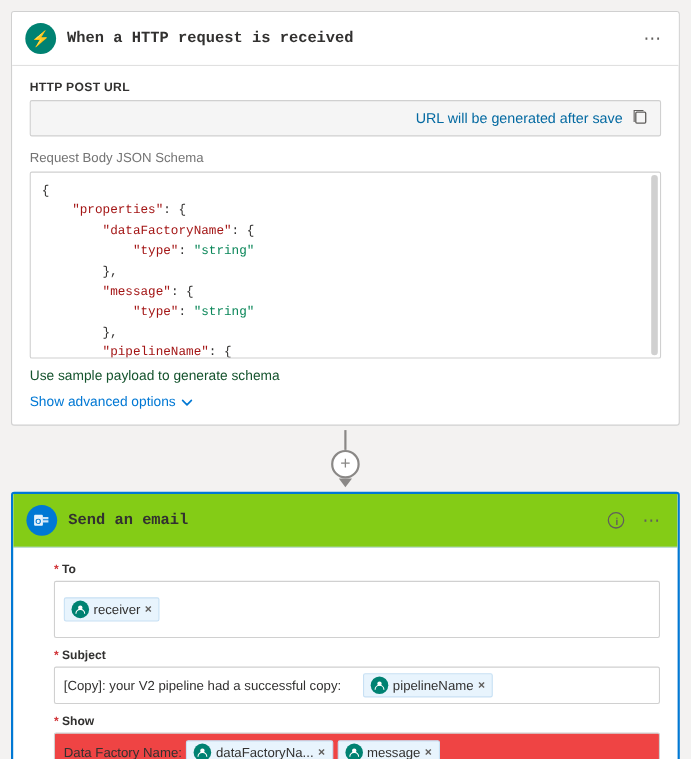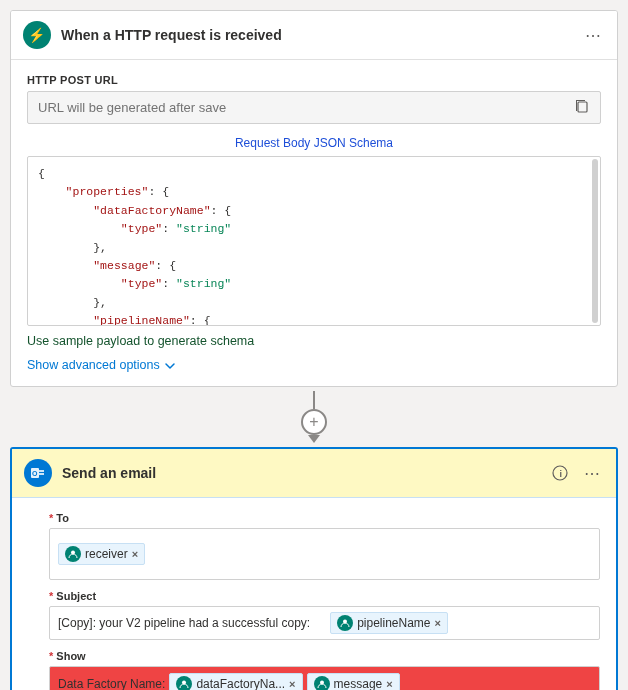--- a/index.html
+++ b/index.html
@@ -57,20 +57,21 @@
 
     .card-header-icon.outlook {
       background: #0078d4;
     }
 
     .card-title {
       flex: 1;
       font-size: 14px;
       font-weight: 600;
       color: #323130;
+      font-family: Liberation Mono, monospace;
     }
 
     .card-menu {
       display: flex;
       align-items: center;
       gap: 8px;
     }
 
     .icon-btn {
       background: none;
@@ -103,38 +104,38 @@
       border: 1px solid #d0d0d0;
       border-radius: 2px;
       background: #f5f5f5;
       padding: 6px 10px;
       margin-bottom: 12px;
       gap: 8px;
     }
 
     .url-text {
       flex: 1;
-      color: #737373;
+      color: #0369a1;
       font-size: 13px;
+      text-align: right;
     }
 
     .copy-icon-btn {
       background: none;
       border: none;
       cursor: pointer;
       color: #605e5c;
       font-size: 14px;
       padding: 0;
     }
 
     .json-schema-label {
       font-size: 12px;
-      color: #1d4ed8;
+      color: #737373;
       margin-bottom: 6px;
-      text-align: center;
     }
 
     .code-block {
       border: 1px solid #d0d0d0;
       border-radius: 2px;
       background: #fff;
       padding: 8px 10px;
       font-family: 'Courier New', monospace;
       font-size: 11.5px;
       line-height: 1.6;
@@ -225,21 +226,21 @@
       border-top: 8px solid #8a8886;
       margin-top: 0;
     }
 
     
     .email-card {
       border: 2px solid #0078d4;
     }
 
     .email-card .card-header {
-      background: #fef9c3;
+      background: #84cc16;
       border-bottom: 1px solid #c7e0f4;
     }
 
     .form-field {
       margin-bottom: 10px;
       margin-left: 21px;
     }
 
     .required-label {
       font-size: 11px;

